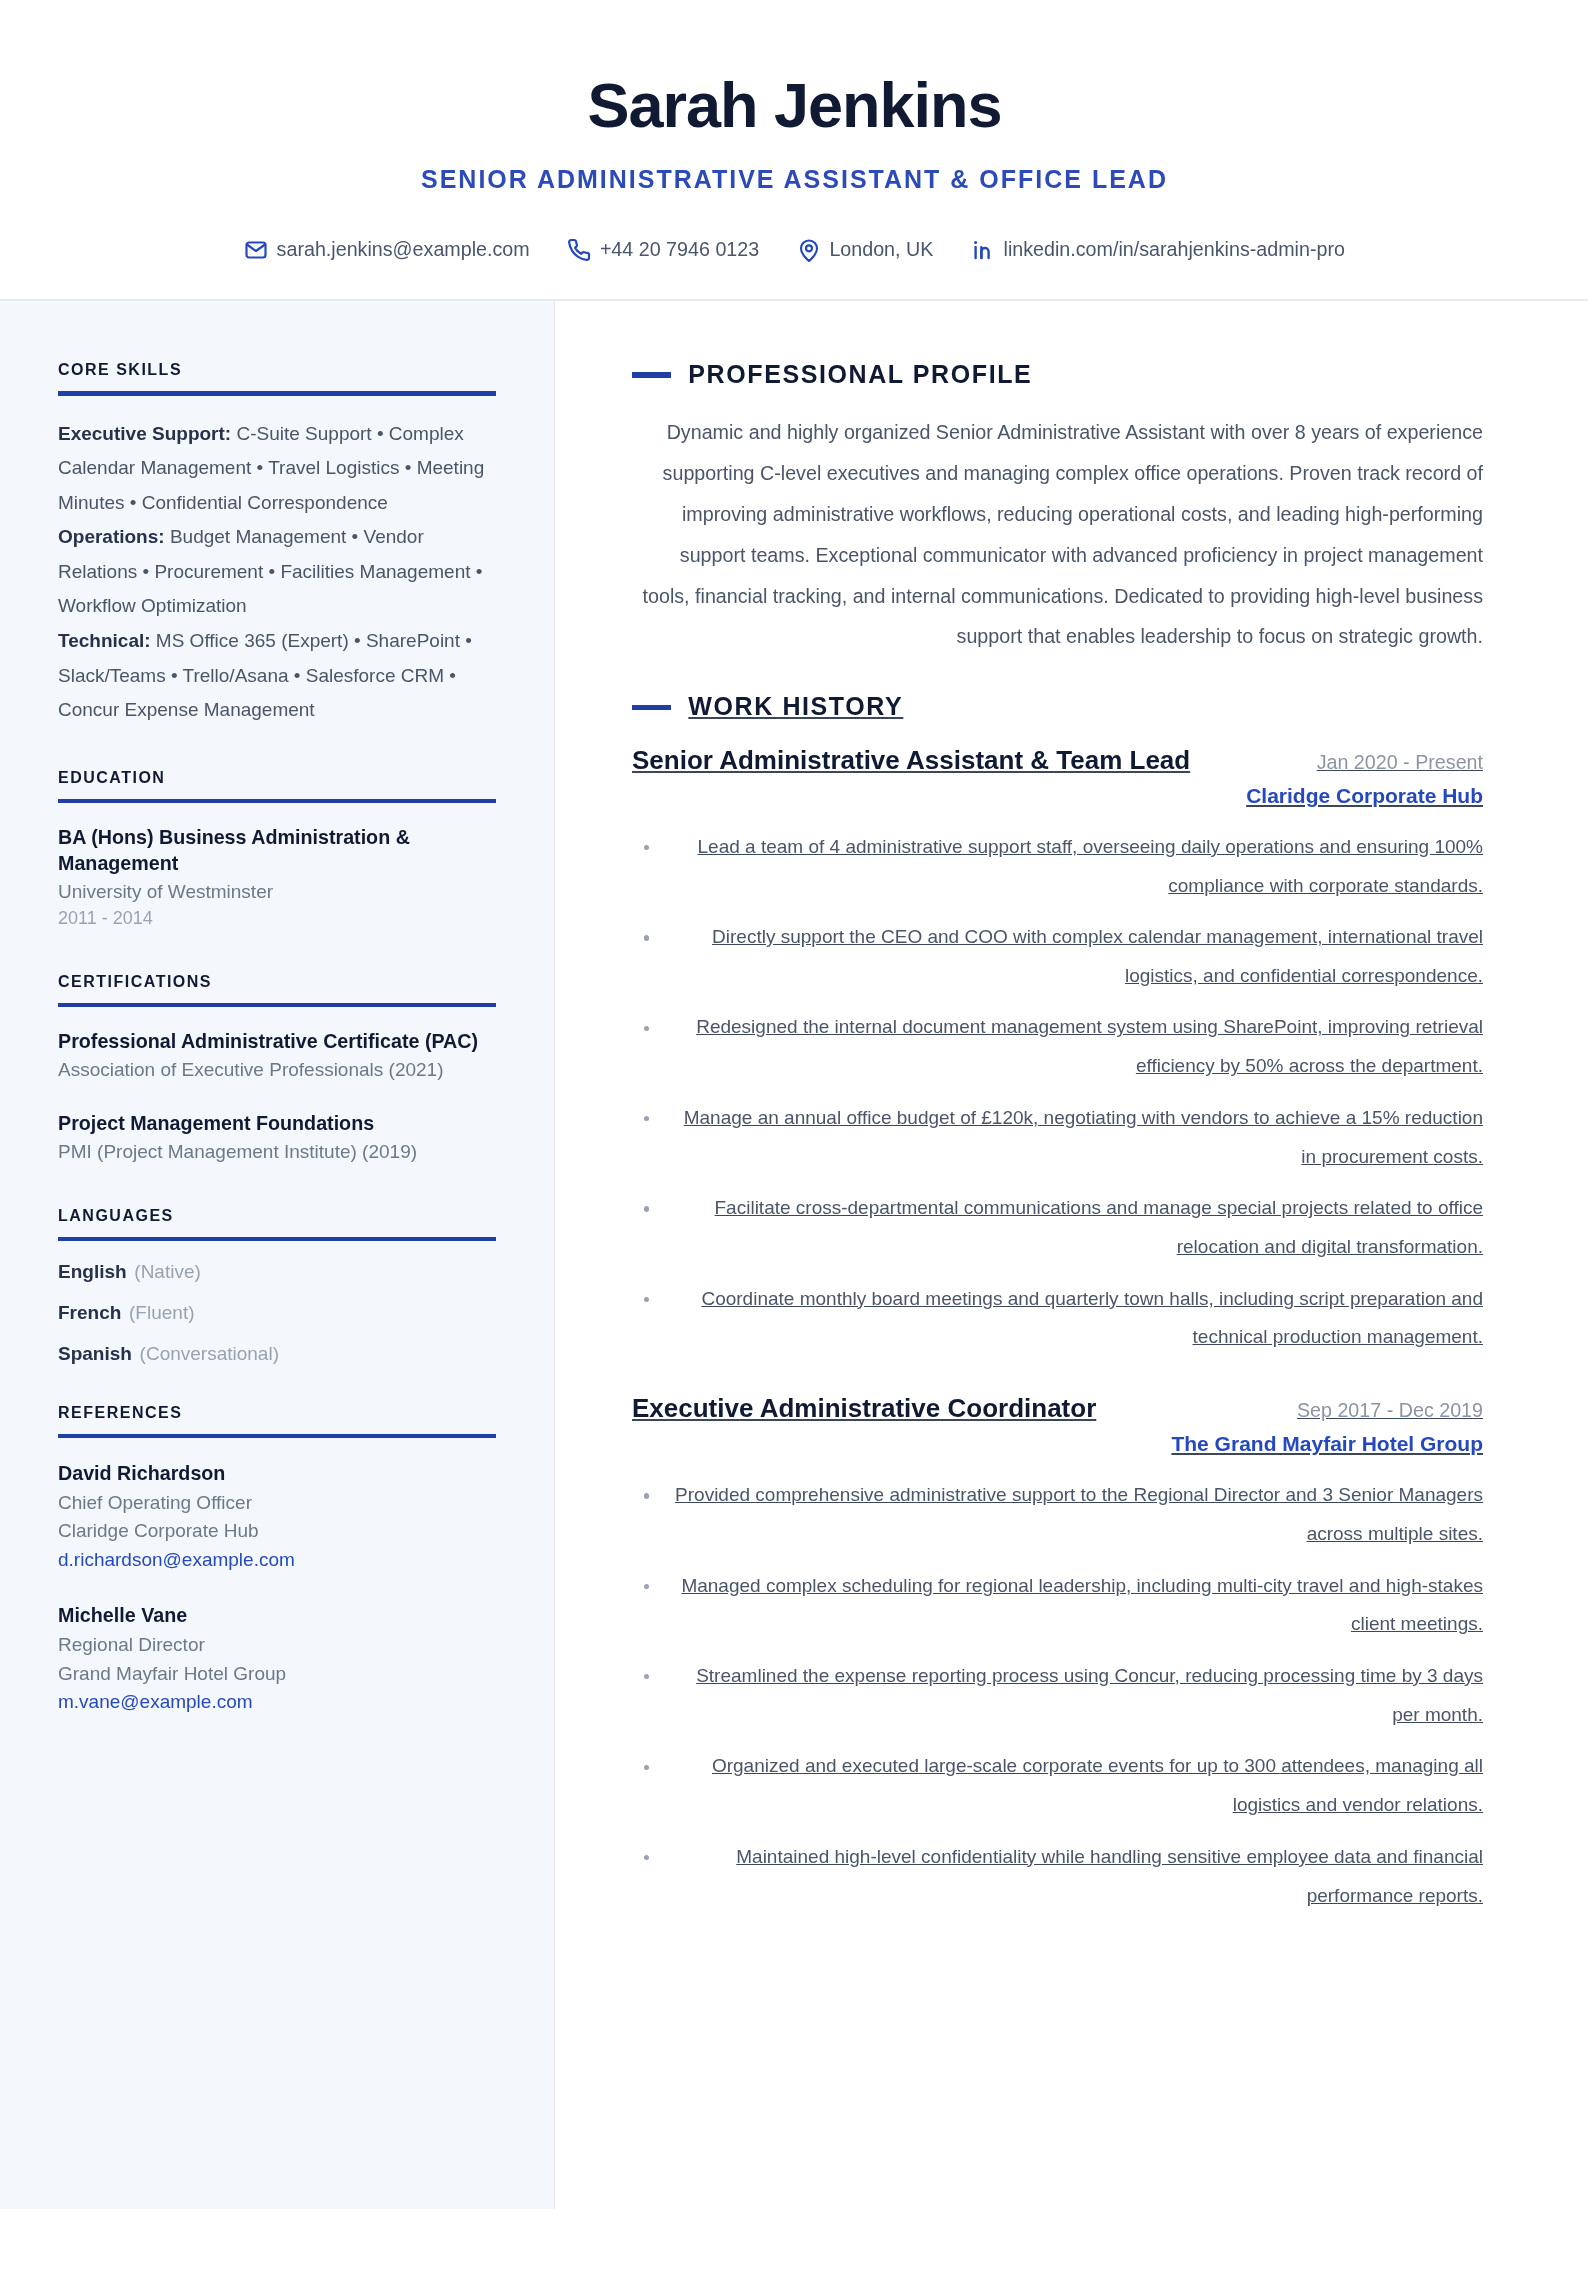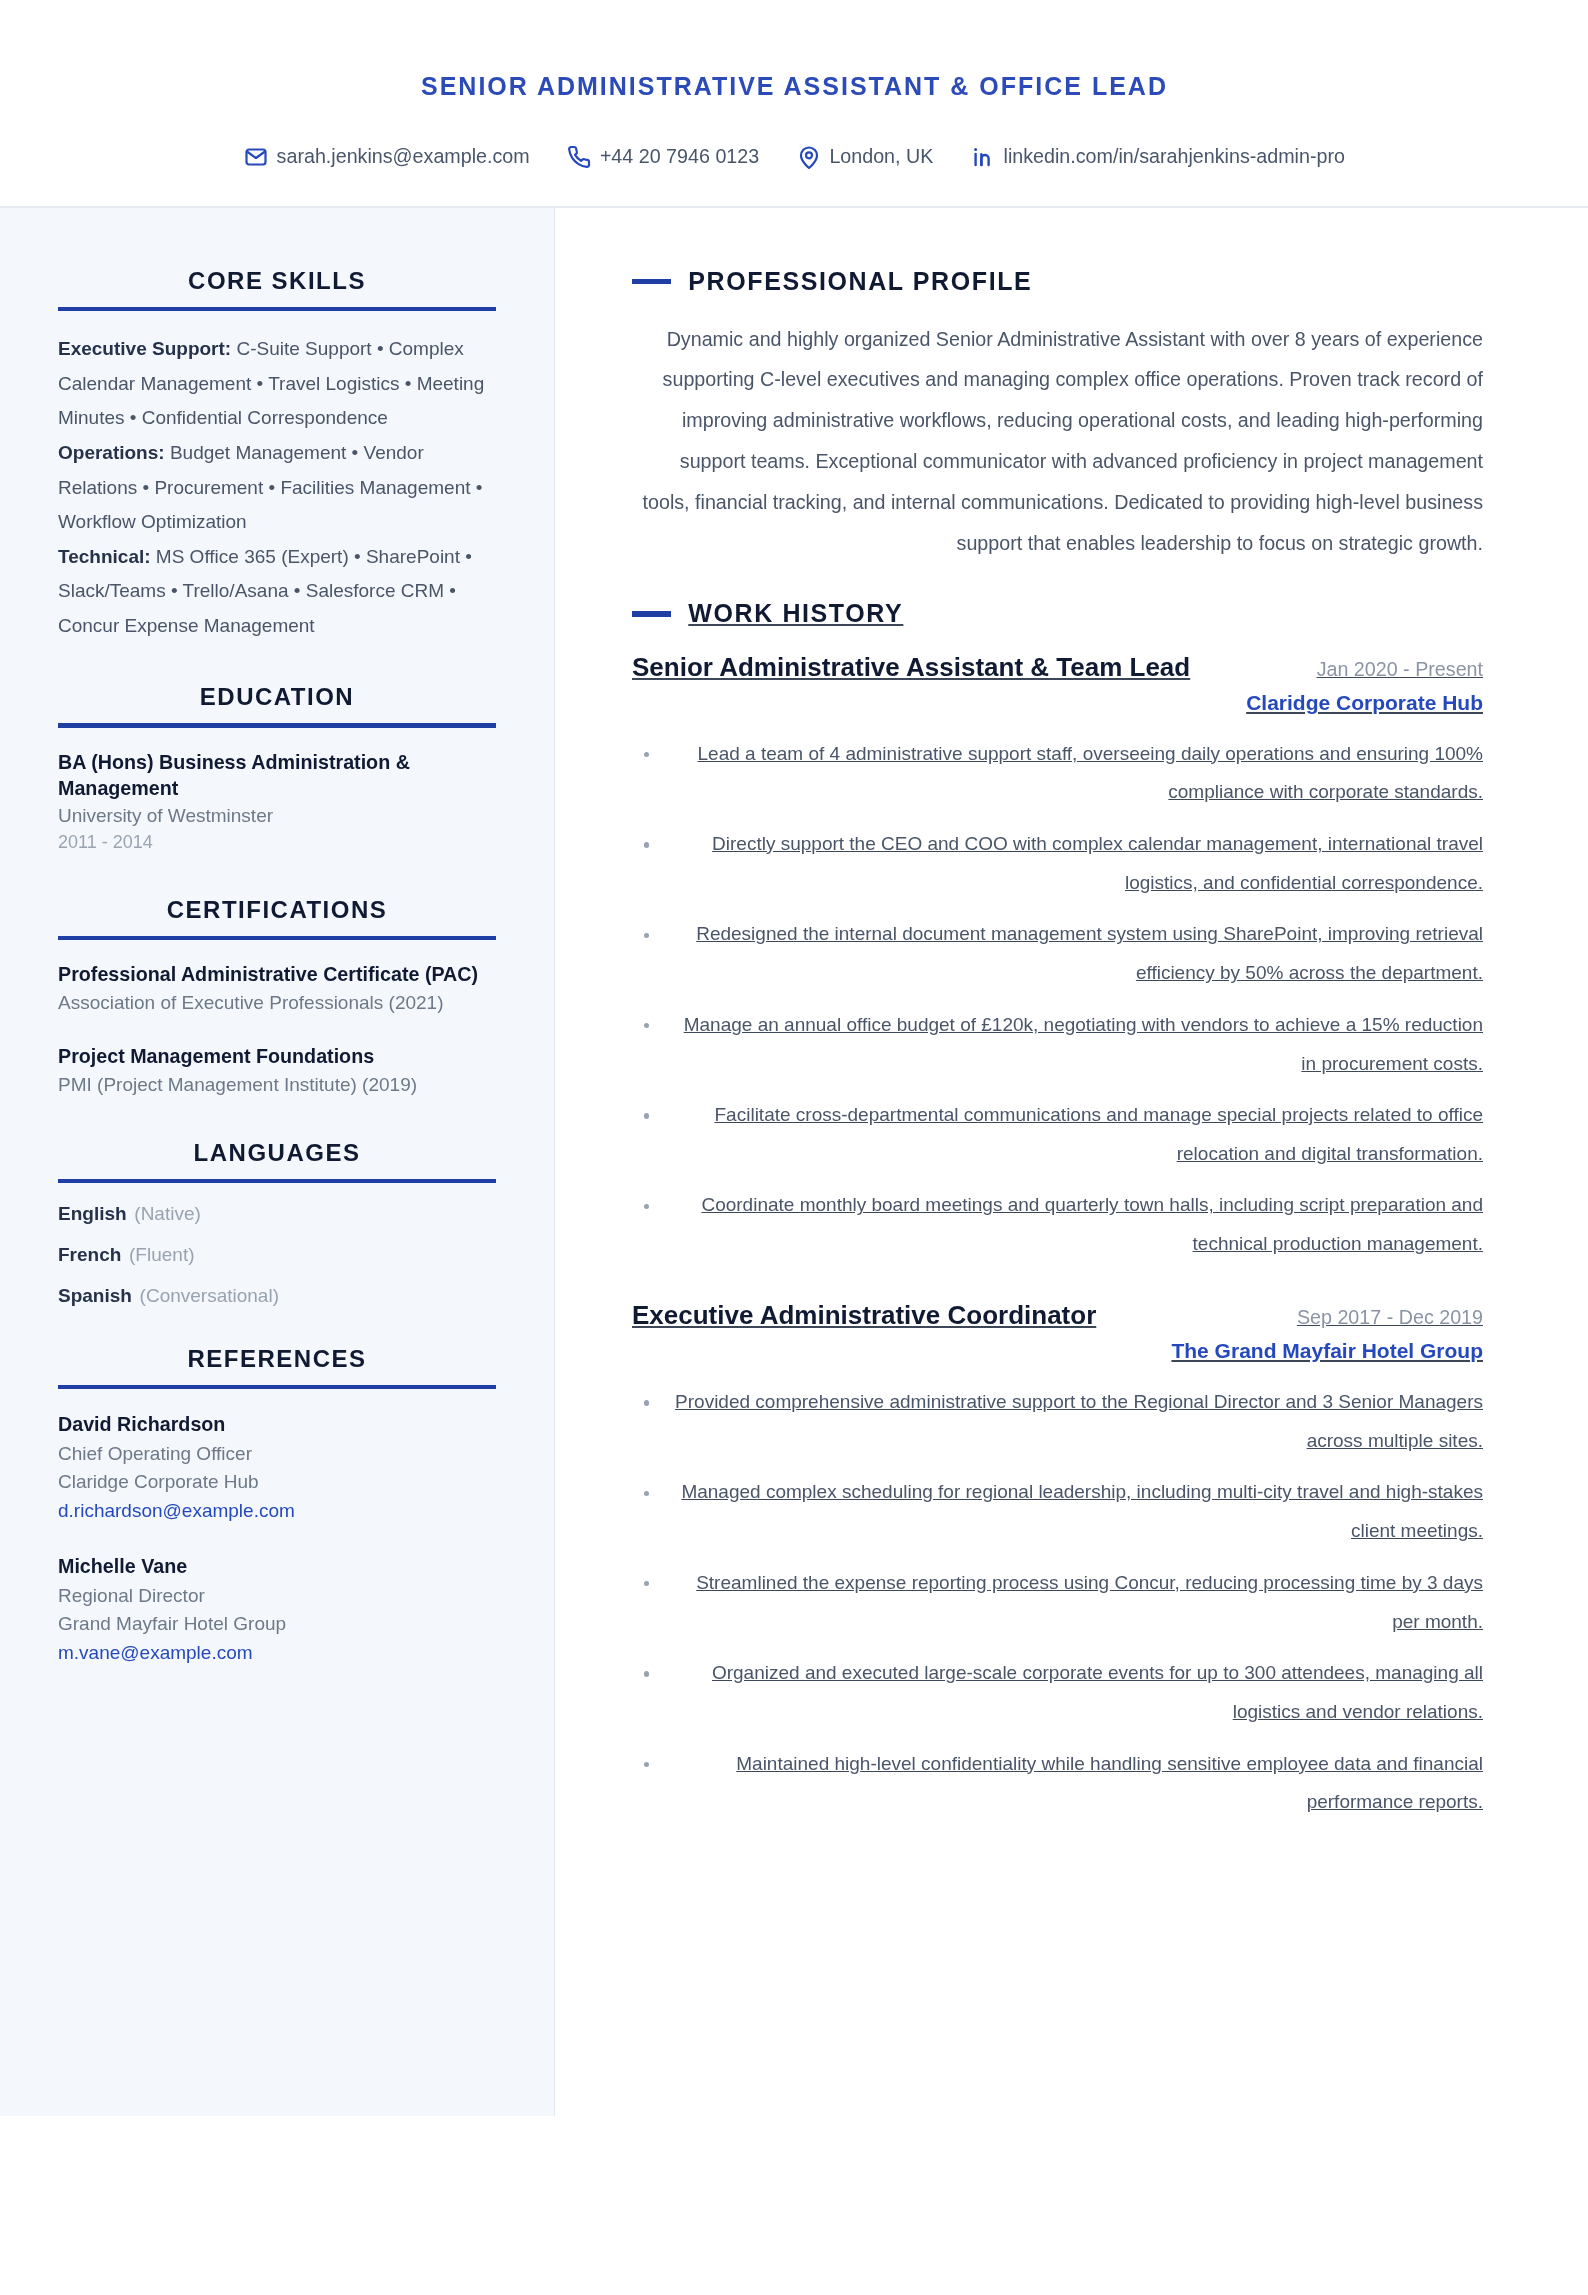--- a/index.html
+++ b/index.html
@@ -81,27 +81,26 @@
     flex: 1 1 auto;
     background: #ffffff;
     padding: 60px 106px 67px 77px;
     text-align: right;
   }
 
   
   .side-section { margin-bottom: 41px; }
   .side-section:last-child { margin-bottom: 0; }
   .side-head {
-    font-size: 24px;
+    font-size: 16px;
     font-weight: 700;
     letter-spacing: 1.5px;
     color: #101a33;
     margin: 0 0 12.5px 0;
     line-height: 1.1;
-    text-align: center;
   }
   .side-rule {
     height: 4.3px;
     background: #1f3fa5;
     width: 100%;
     margin-bottom: 21px;
   }
 
   .skill-block {
     font-size: 19px;
@@ -246,20 +245,21 @@
     width: 5.3px;
     height: 5.3px;
     border-radius: 50%;
     background: #98a2b1;
   }
 </style>
 </head>
 <body>
 
 <div class="header">
+  <h1 class="name">Sarah Jenkins</h1>
   <div class="tagline">SENIOR ADMINISTRATIVE ASSISTANT &amp; OFFICE LEAD</div>
   <div class="contact-row">
 
     <div class="contact-item">
       <span class="ico">
         <svg width="24" height="24" viewBox="0 0 24 24" fill="none" stroke="#2549bd" stroke-width="2.2" stroke-linecap="round" stroke-linejoin="round">
           <rect x="2.5" y="4.5" width="19" height="15" rx="2.5"></rect>
           <path d="M3 6.5l9 6.5 9-6.5"></path>
         </svg>
       </span>

